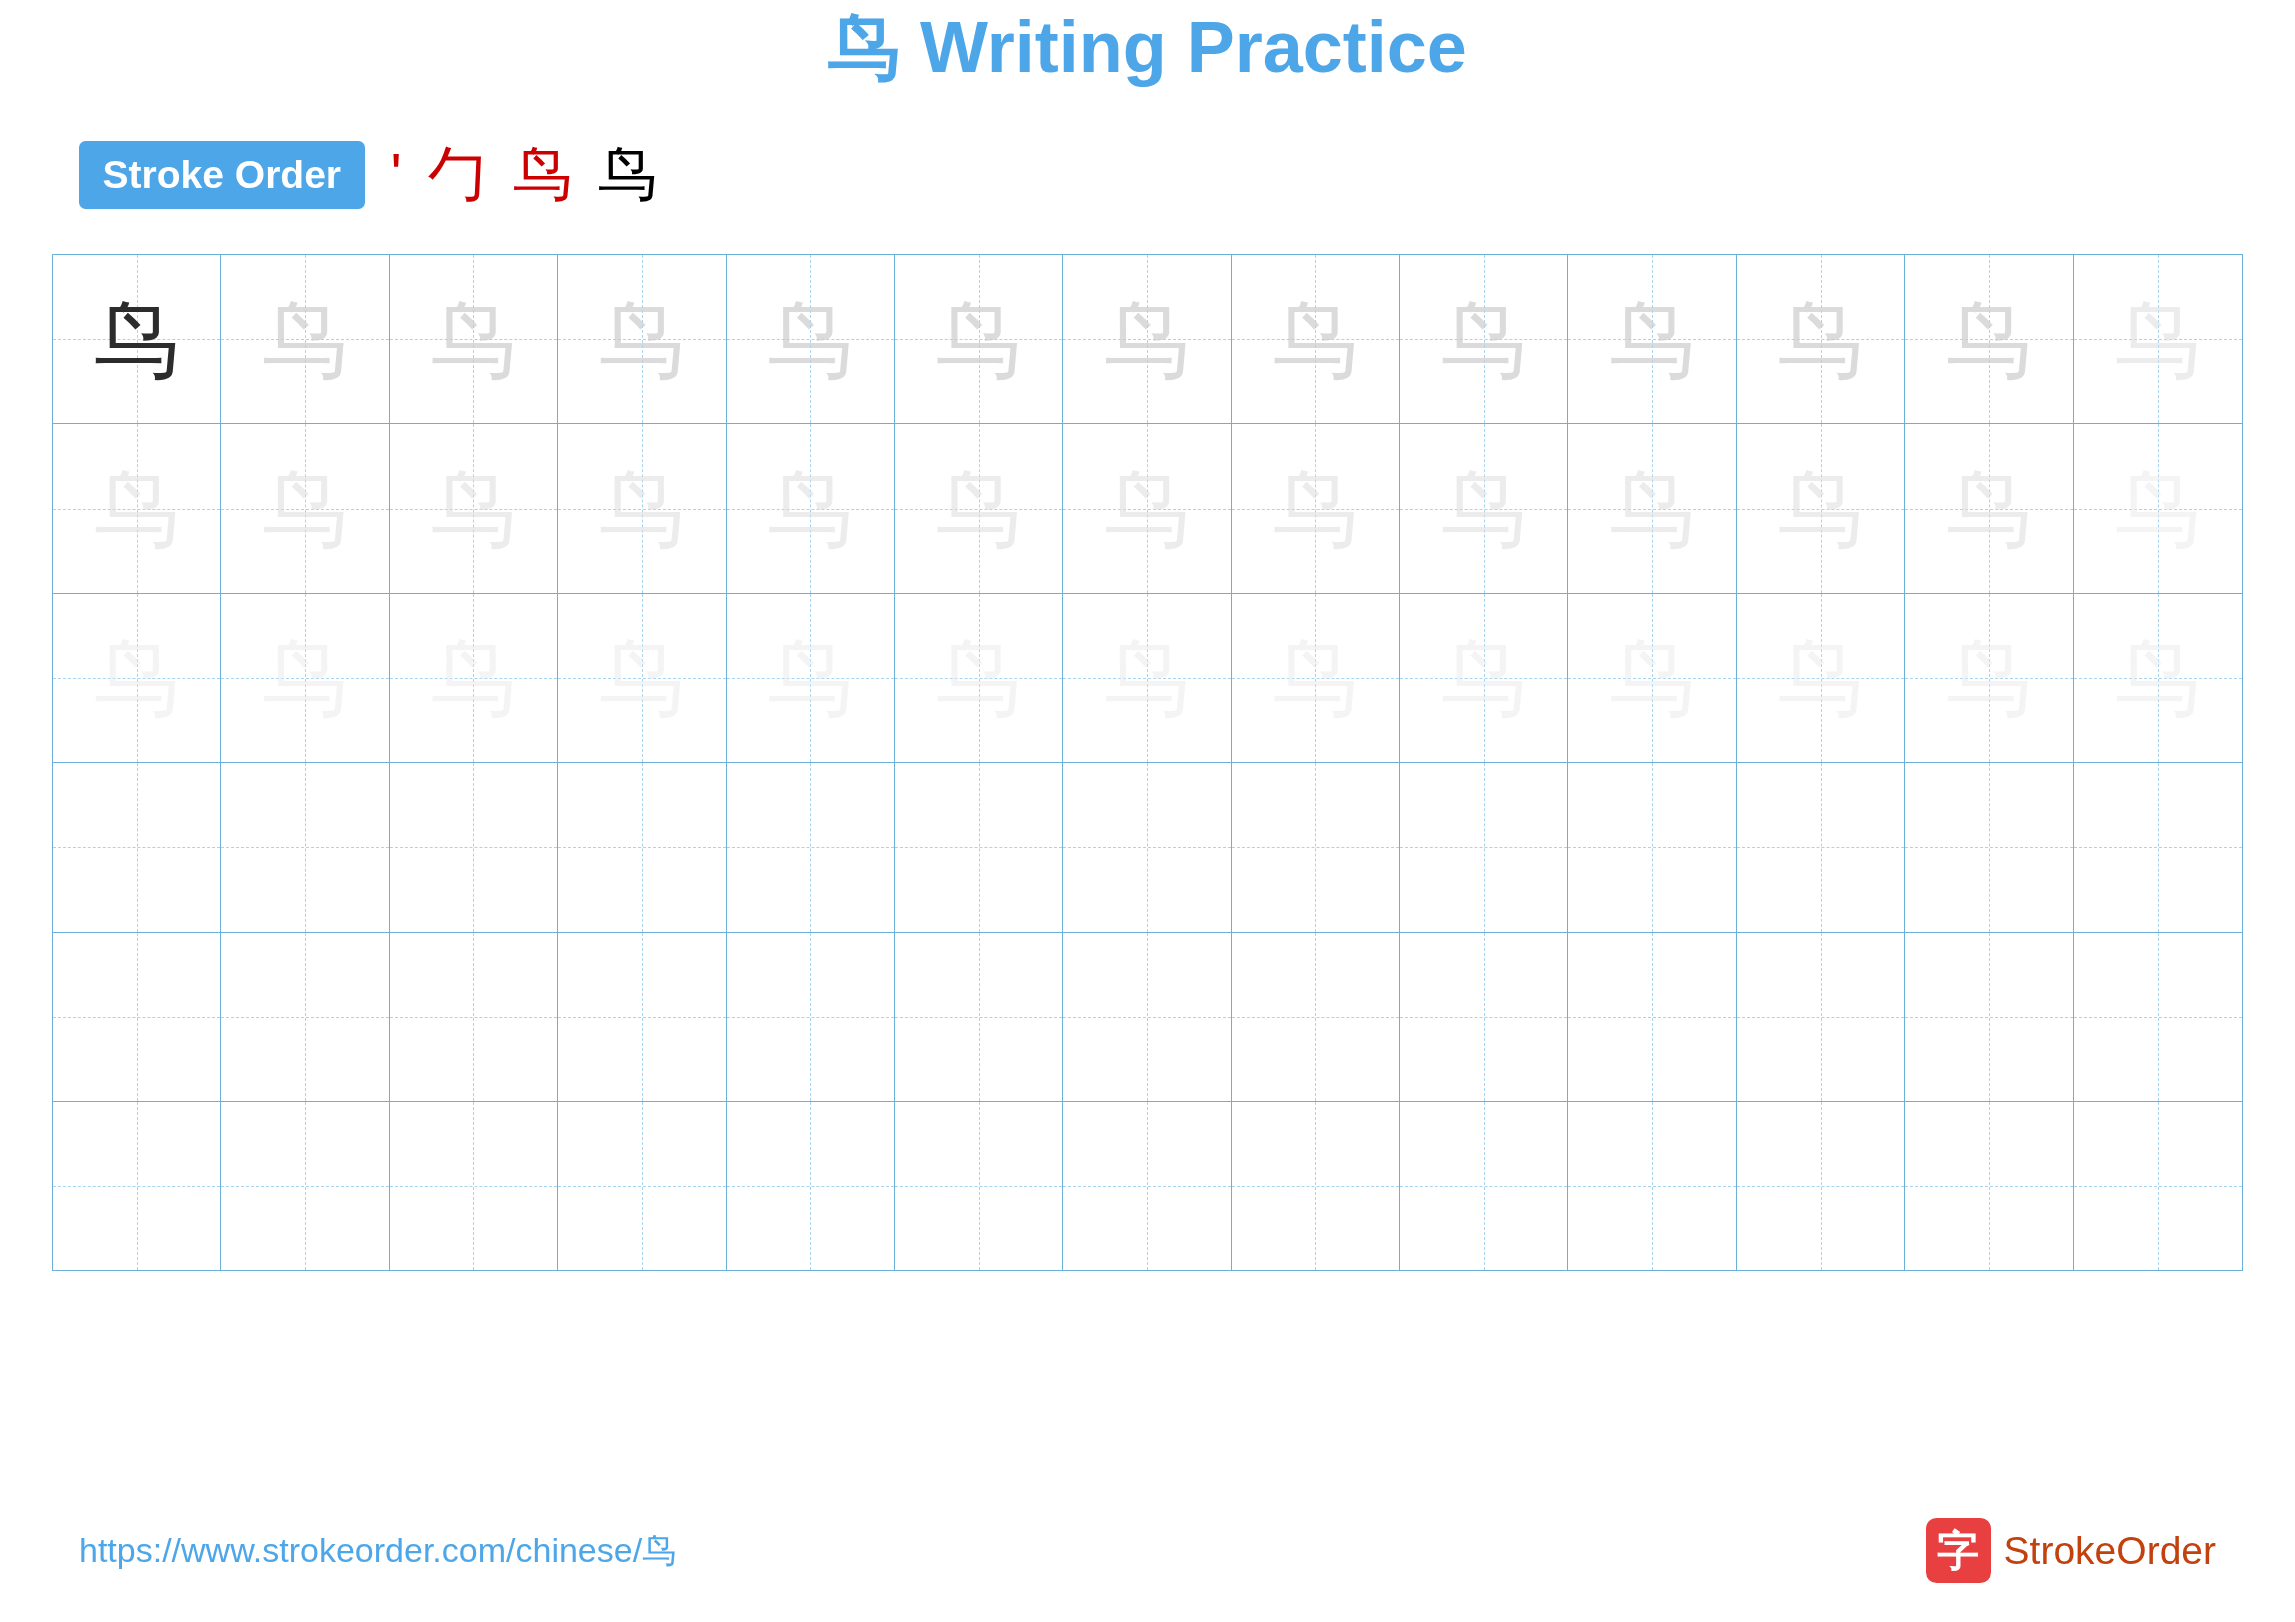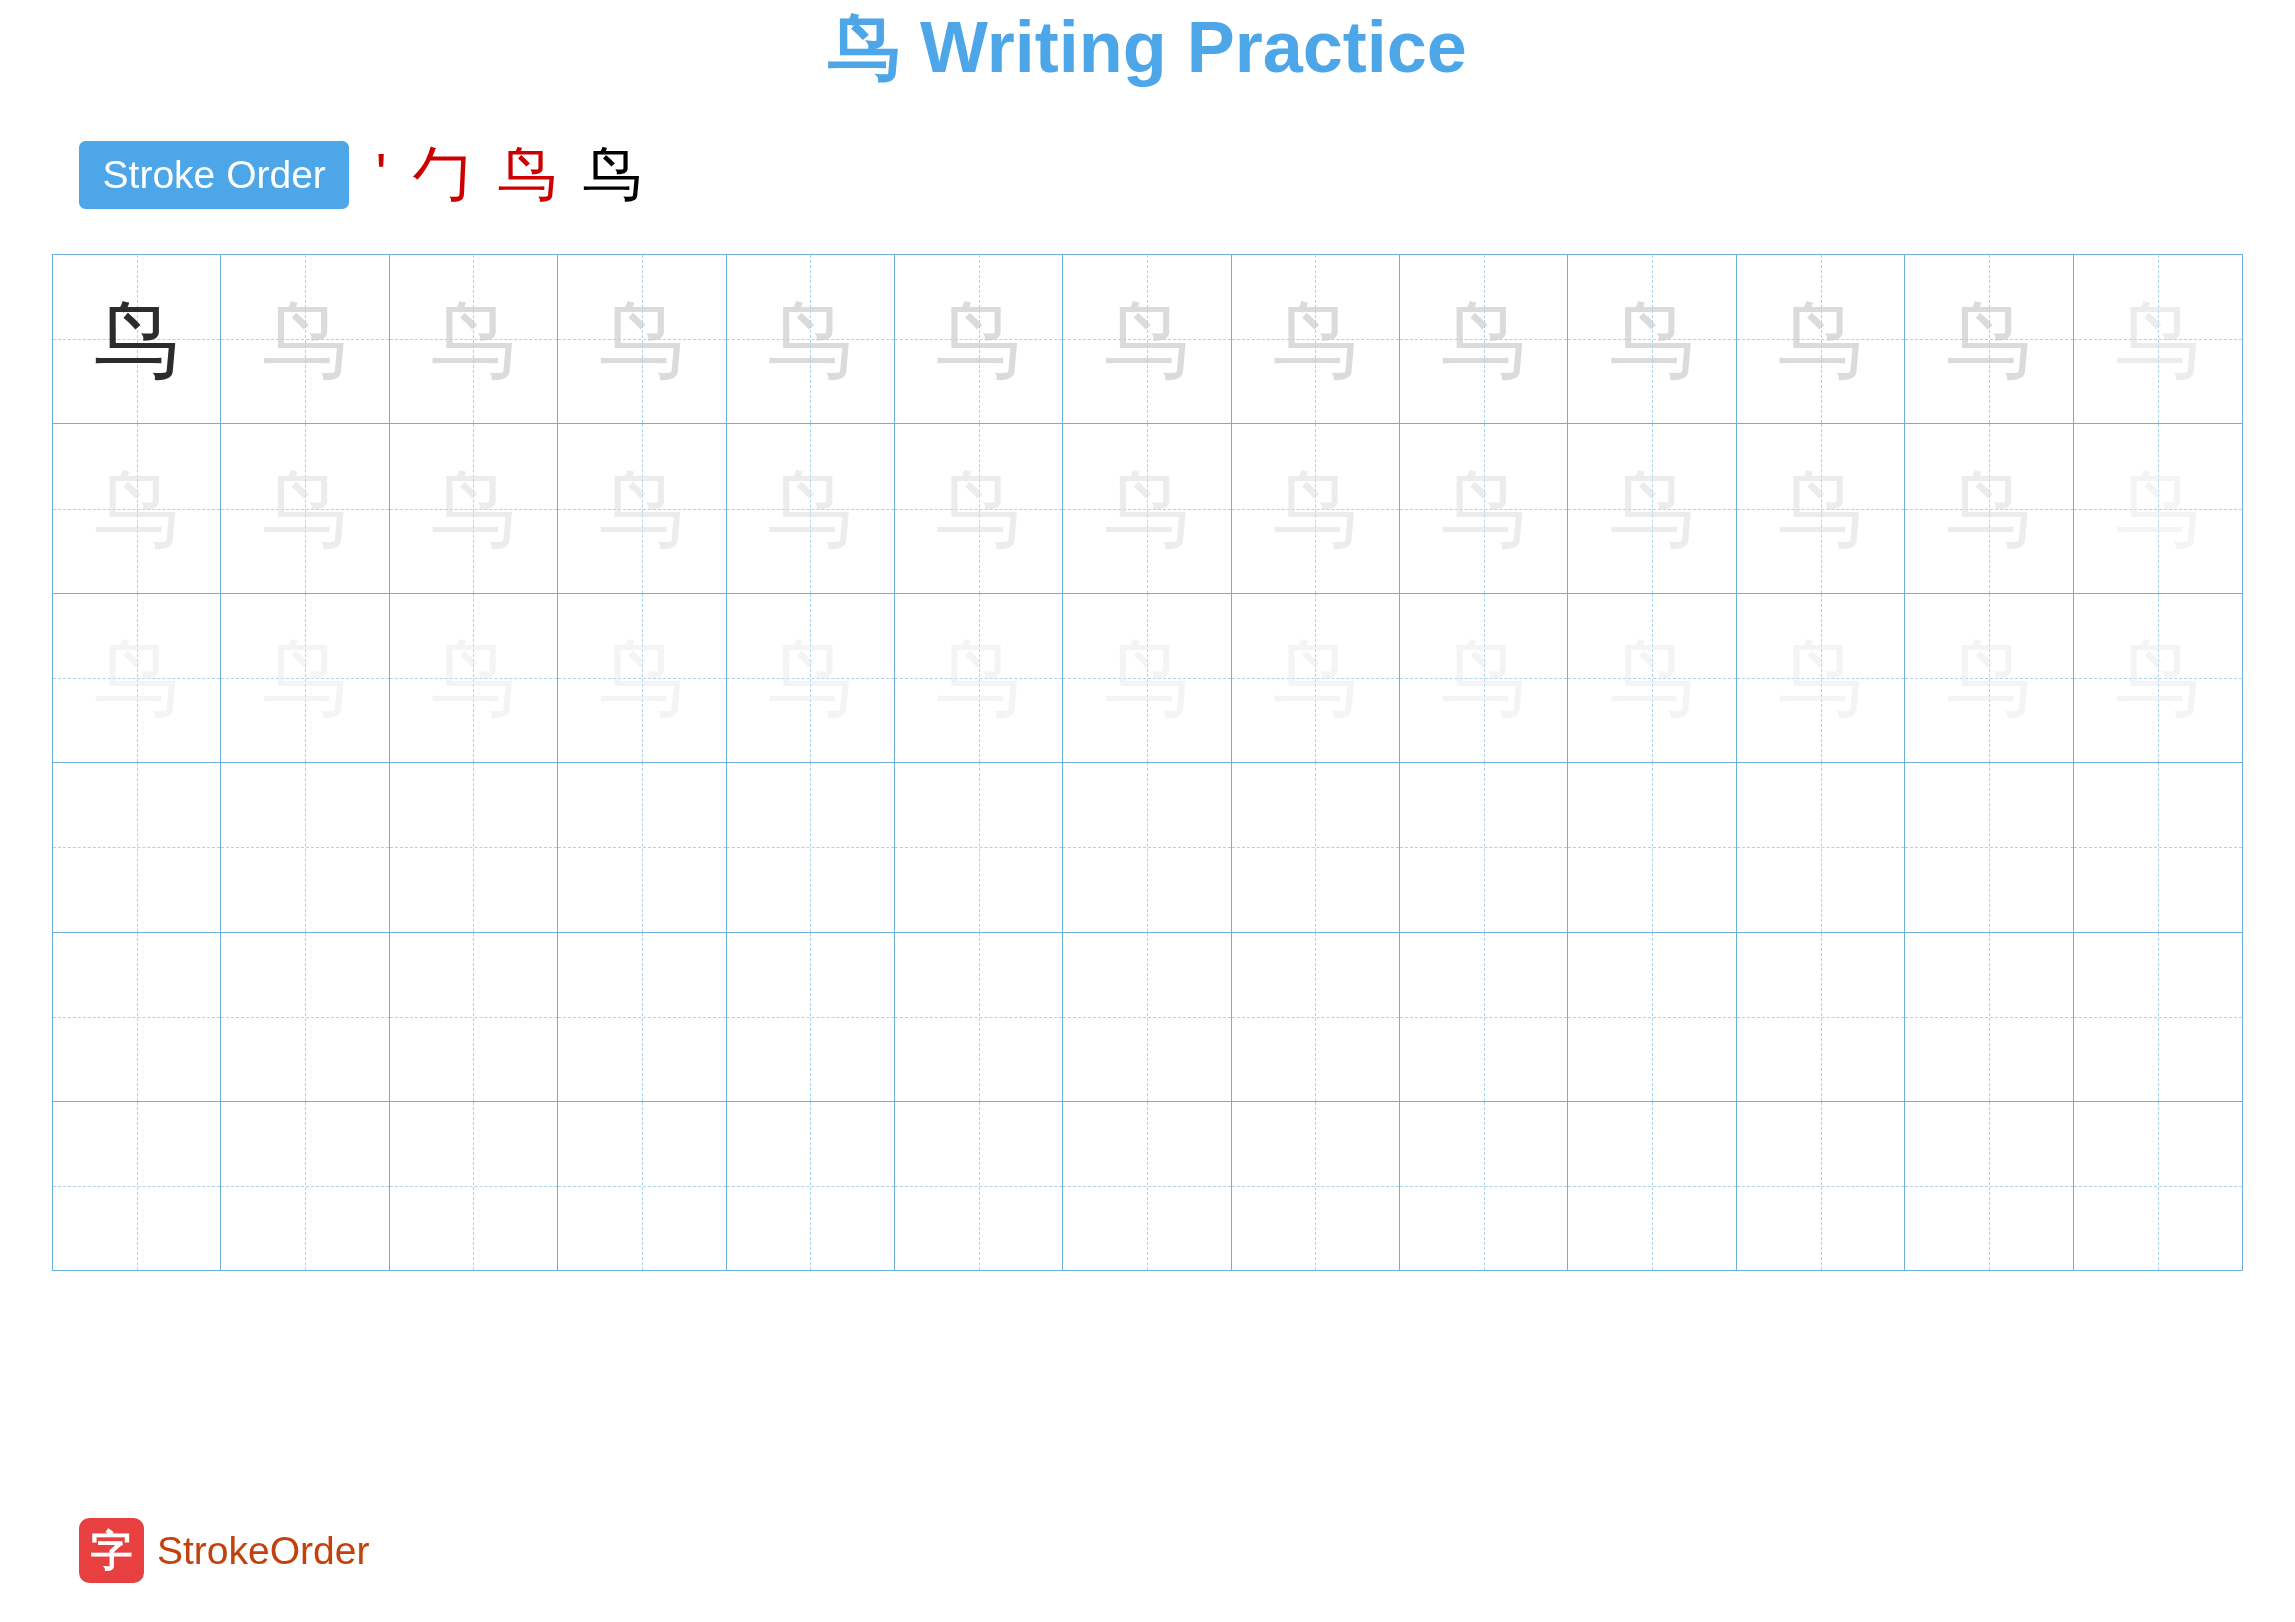--- a/index.html
+++ b/index.html
@@ -28,21 +28,21 @@
       margin-bottom: 39px;
       gap: 26px;
     }
 
     .stroke-order-badge {
       background-color: #4da6e8;
       color: white;
       padding: 11.8px 23.6px;
       border-radius: 6.5px;
       font-size: 39px;
-      font-weight: normal;
+      font-weight: bold;
       white-space: nowrap;
     }
 
     .stroke-sequence {
       display: flex;
       align-items: center;
       gap: 26px;
       font-size: 59px;
     }
 
@@ -357,20 +357,21 @@
     <div class="grid-cell"></div>
     <div class="grid-cell"></div>
     <div class="grid-cell"></div>
     <div class="grid-cell"></div>
     <div class="grid-cell"></div>
   </div>
 
 </div>
 
 <div class="footer">
+  <a class="footer-url" href="#">https://www.strokeorder.com/chinese/鸟</a>
   <div class="footer-logo">
     <div class="logo-icon">
       <span>字</span>
     </div>
     <span class="logo-text">StrokeOrder</span>
   </div>
 </div>
 
 
 </body></html>

